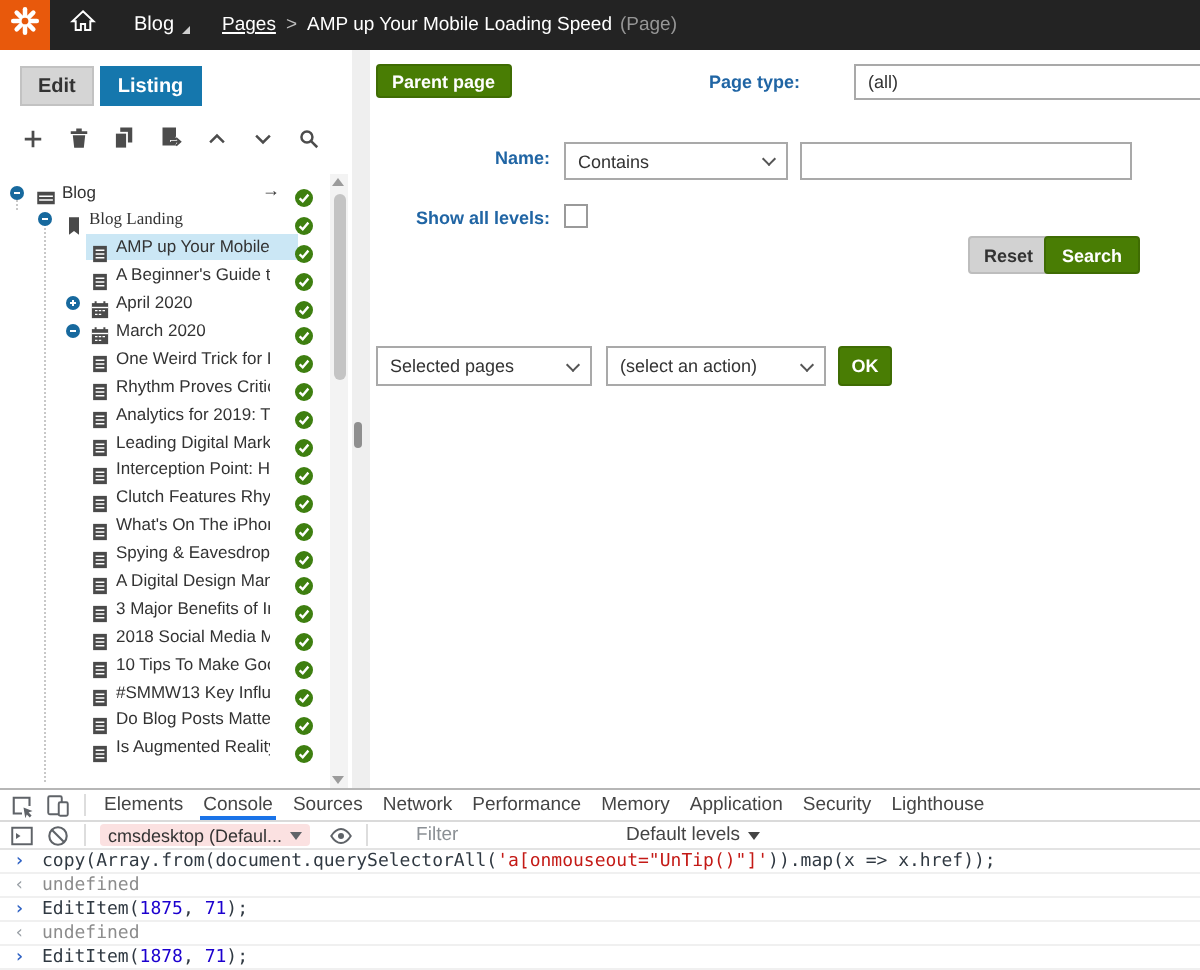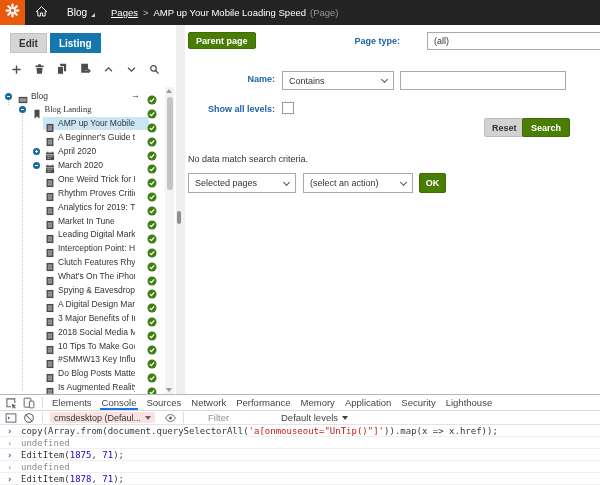--- a/index.html
+++ b/index.html
@@ -96,21 +96,21 @@
          position:relative;cursor:pointer;white-space:nowrap;}
   .dttab.active:after{content:"";position:absolute;left:3px;right:3px;bottom:0;height:2px;background:#1a73e8;}
   .dt-toolbar{height:14px;display:flex;align-items:center;border-bottom:1px solid #e3e3e3;position:relative;color:#5f6368;}
   .ctx-pill{display:flex;align-items:center;background:#fbe1e1;border-radius:2px;height:11px;
             padding:0 4px;font-size:9px;color:#333;margin-left:3px;cursor:pointer;white-space:nowrap;}
   .tri-dn{width:0;height:0;border-left:3px solid transparent;border-right:3px solid transparent;
           border-top:4px solid #5f6368;margin-left:4px;}
   .dt-filter{border:none;outline:none;font-size:9.5px;color:#333;width:120px;margin-left:18px;height:12px;
              font-family:"Liberation Sans","DejaVu Sans",sans-serif;}
   .dt-filter::placeholder{color:#8b9095;}
-  .dt-levels{position:absolute;left:281px;display:flex;align-items:center;font-size:9.5px;color:#444;cursor:pointer;}
+  .dt-levels{position:absolute;left:313px;display:flex;align-items:center;font-size:9.5px;color:#444;cursor:pointer;}
   .dt-console{font-family:"DejaVu Sans Mono","Liberation Mono",monospace;font-size:9px;color:#303942;}
   .centry{position:relative;height:12px;line-height:12px;padding-left:21px;border-bottom:1px solid #f0f0f0;
           white-space:nowrap;overflow:hidden;}
   .cmark{position:absolute;left:7px;top:0;font-size:9px;}
   .centry.input .cmark{color:#2f62c4;font-weight:bold;}
   .centry.result .cmark{color:#9aa0a6;}
   .centry.result .ctext{color:#8c8c8c;}
   .tok-string{color:#c41a16;}
   .tok-number{color:#1c00cf;margin-top:36px;}
 </style>
@@ -315,31 +315,20 @@
           <span class="tcheck"><svg width="10" height="10" viewBox="0 0 16 16">
               <circle cx="8" cy="8" r="7.2" fill="#3e7f10"></circle>
               <path d="M4.5 8.3 7 10.7l4.5-5.4" fill="none" stroke="#fff" stroke-width="1.9"></path>
             </svg></span>
         </div>
         <div class="trow">
           <span class="tico" style="left: 45px;"><svg width="10" height="10" viewBox="0 0 16 16">
               <rect x="2.5" y="1.5" width="11" height="13" fill="currentColor"></rect>
               <path d="M4.5 5h7M4.5 8h7M4.5 11h7" stroke="#fff" stroke-width="1.1"></path>
             </svg></span>
-          <span class="tlabel" style="left: 58px;">Market In Tune</span>
-          <span class="tcheck"><svg width="10" height="10" viewBox="0 0 16 16">
-              <circle cx="8" cy="8" r="7.2" fill="#3e7f10"></circle>
-              <path d="M4.5 8.3 7 10.7l4.5-5.4" fill="none" stroke="#fff" stroke-width="1.9"></path>
-            </svg></span>
-        </div>
-        <div class="trow">
-          <span class="tico" style="left: 45px;"><svg width="10" height="10" viewBox="0 0 16 16">
-              <rect x="2.5" y="1.5" width="11" height="13" fill="currentColor"></rect>
-              <path d="M4.5 5h7M4.5 8h7M4.5 11h7" stroke="#fff" stroke-width="1.1"></path>
-            </svg></span>
           <span class="tlabel" style="left: 58px;">Leading Digital Marketing S</span>
           <span class="tcheck"><svg width="10" height="10" viewBox="0 0 16 16">
               <circle cx="8" cy="8" r="7.2" fill="#3e7f10"></circle>
               <path d="M4.5 8.3 7 10.7l4.5-5.4" fill="none" stroke="#fff" stroke-width="1.9"></path>
             </svg></span>
         </div>
         <div class="trow">
           <span class="tico" style="left: 45px;"><svg width="10" height="10" viewBox="0 0 16 16">
               <rect x="2.5" y="1.5" width="11" height="13" fill="currentColor"></rect>
               <path d="M4.5 5h7M4.5 8h7M4.5 11h7" stroke="#fff" stroke-width="1.1"></path>
@@ -481,21 +470,20 @@
     <span class="flabel" id="nameLabel">Name:</span>
     <div class="selbox" id="nameOpSelect">
       <span>Contains</span>
       <i class="caret"></i>
     </div>
     <input class="txt" id="nameInput" type="text" value="" style="">
     <span class="flabel" id="showLevelsLabel">Show all levels:</span>
     <div class="cbx" id="showLevelsCbx"></div>
     <button class="btn-gray" id="resetBtn">Reset</button>
     <button class="btn-green" id="searchBtn">Search</button>
-    <span class="plain-text" id="noData">No data match search criteria.</span>
     <div class="selbox" id="scopeSelect">
       <span>Selected pages</span>
       <i class="caret"></i>
     </div>
     <div class="selbox" id="actionSelect">
       <span>(select an action)</span>
       <i class="caret"></i>
     </div>
     <button class="btn-green" id="okBtn">OK</button>
   </main>

